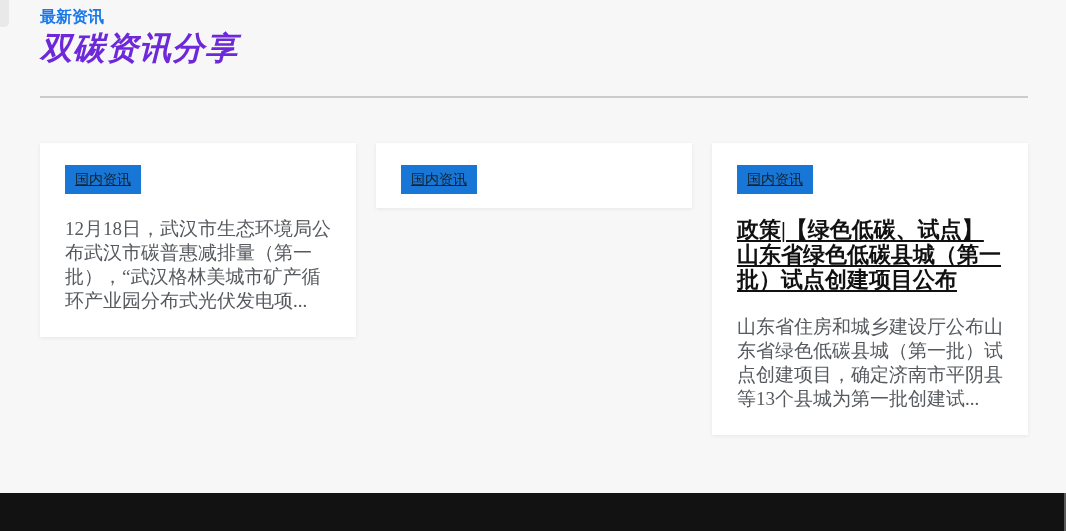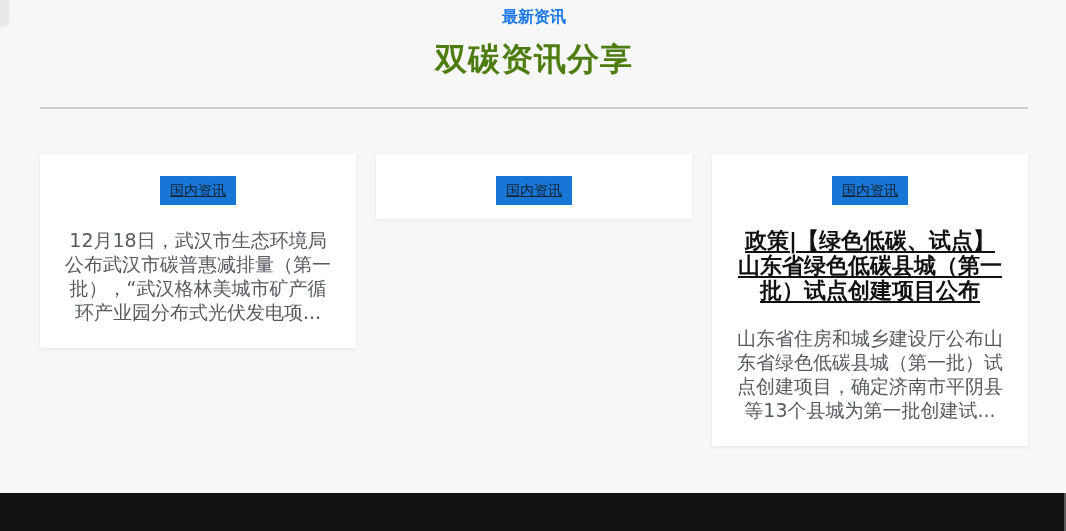--- a/index.html
+++ b/index.html
@@ -1,15 +1,15 @@
 <!DOCTYPE html>
 <html><head>
 <meta charset="utf-8">
 <style>
-  * { box-sizing: border-box; text-align: center; }
+  * { box-sizing: border-box; }
   html, body { margin: 0; padding: 0; }
   body {
     width: 1066px;
     height: 531px;
     background: #f7f7f8;
     font-family: "DejaVu Sans", "Liberation Sans", sans-serif;
     position: relative;
     overflow: hidden;
   }
 
@@ -29,24 +29,25 @@
     color: #1a78e8;
     font-size: 16px;
     font-weight: bold;
     margin: 0 0 5px 0;
     line-height: 19px;
   }
 
   .page-title {
     font-size: 32px;
     font-weight: bold;
-    color: #4d7c0f;
-    margin: 16px;
+    color: #6d28d9;
+    margin: 0;
     line-height: 34px;
     letter-spacing: 1px;
+    font-style: italic;
   }
 
   .divider {
     width: 988px;
     height: 2px;
     background: #cccccc;
     margin-top: 31px;
   }
 
   .cards {
@@ -55,20 +56,21 @@
     align-items: flex-start;
     margin-top: 45px;
     width: 988px;
   }
 
   .card {
     width: 316px;
     background: #ffffff;
     padding: 22px 25px 14px 25px;
     box-shadow: 0 1px 4px rgba(0,0,0,0.07);
+    font-family: Liberation Serif, serif;
   }
 
   .badge {
     display: inline-block;
     background: #1776d6;
     color: #16222e;
     font-size: 14px;
     line-height: 19px;
     padding: 5px 10px;
     text-decoration: underline;

